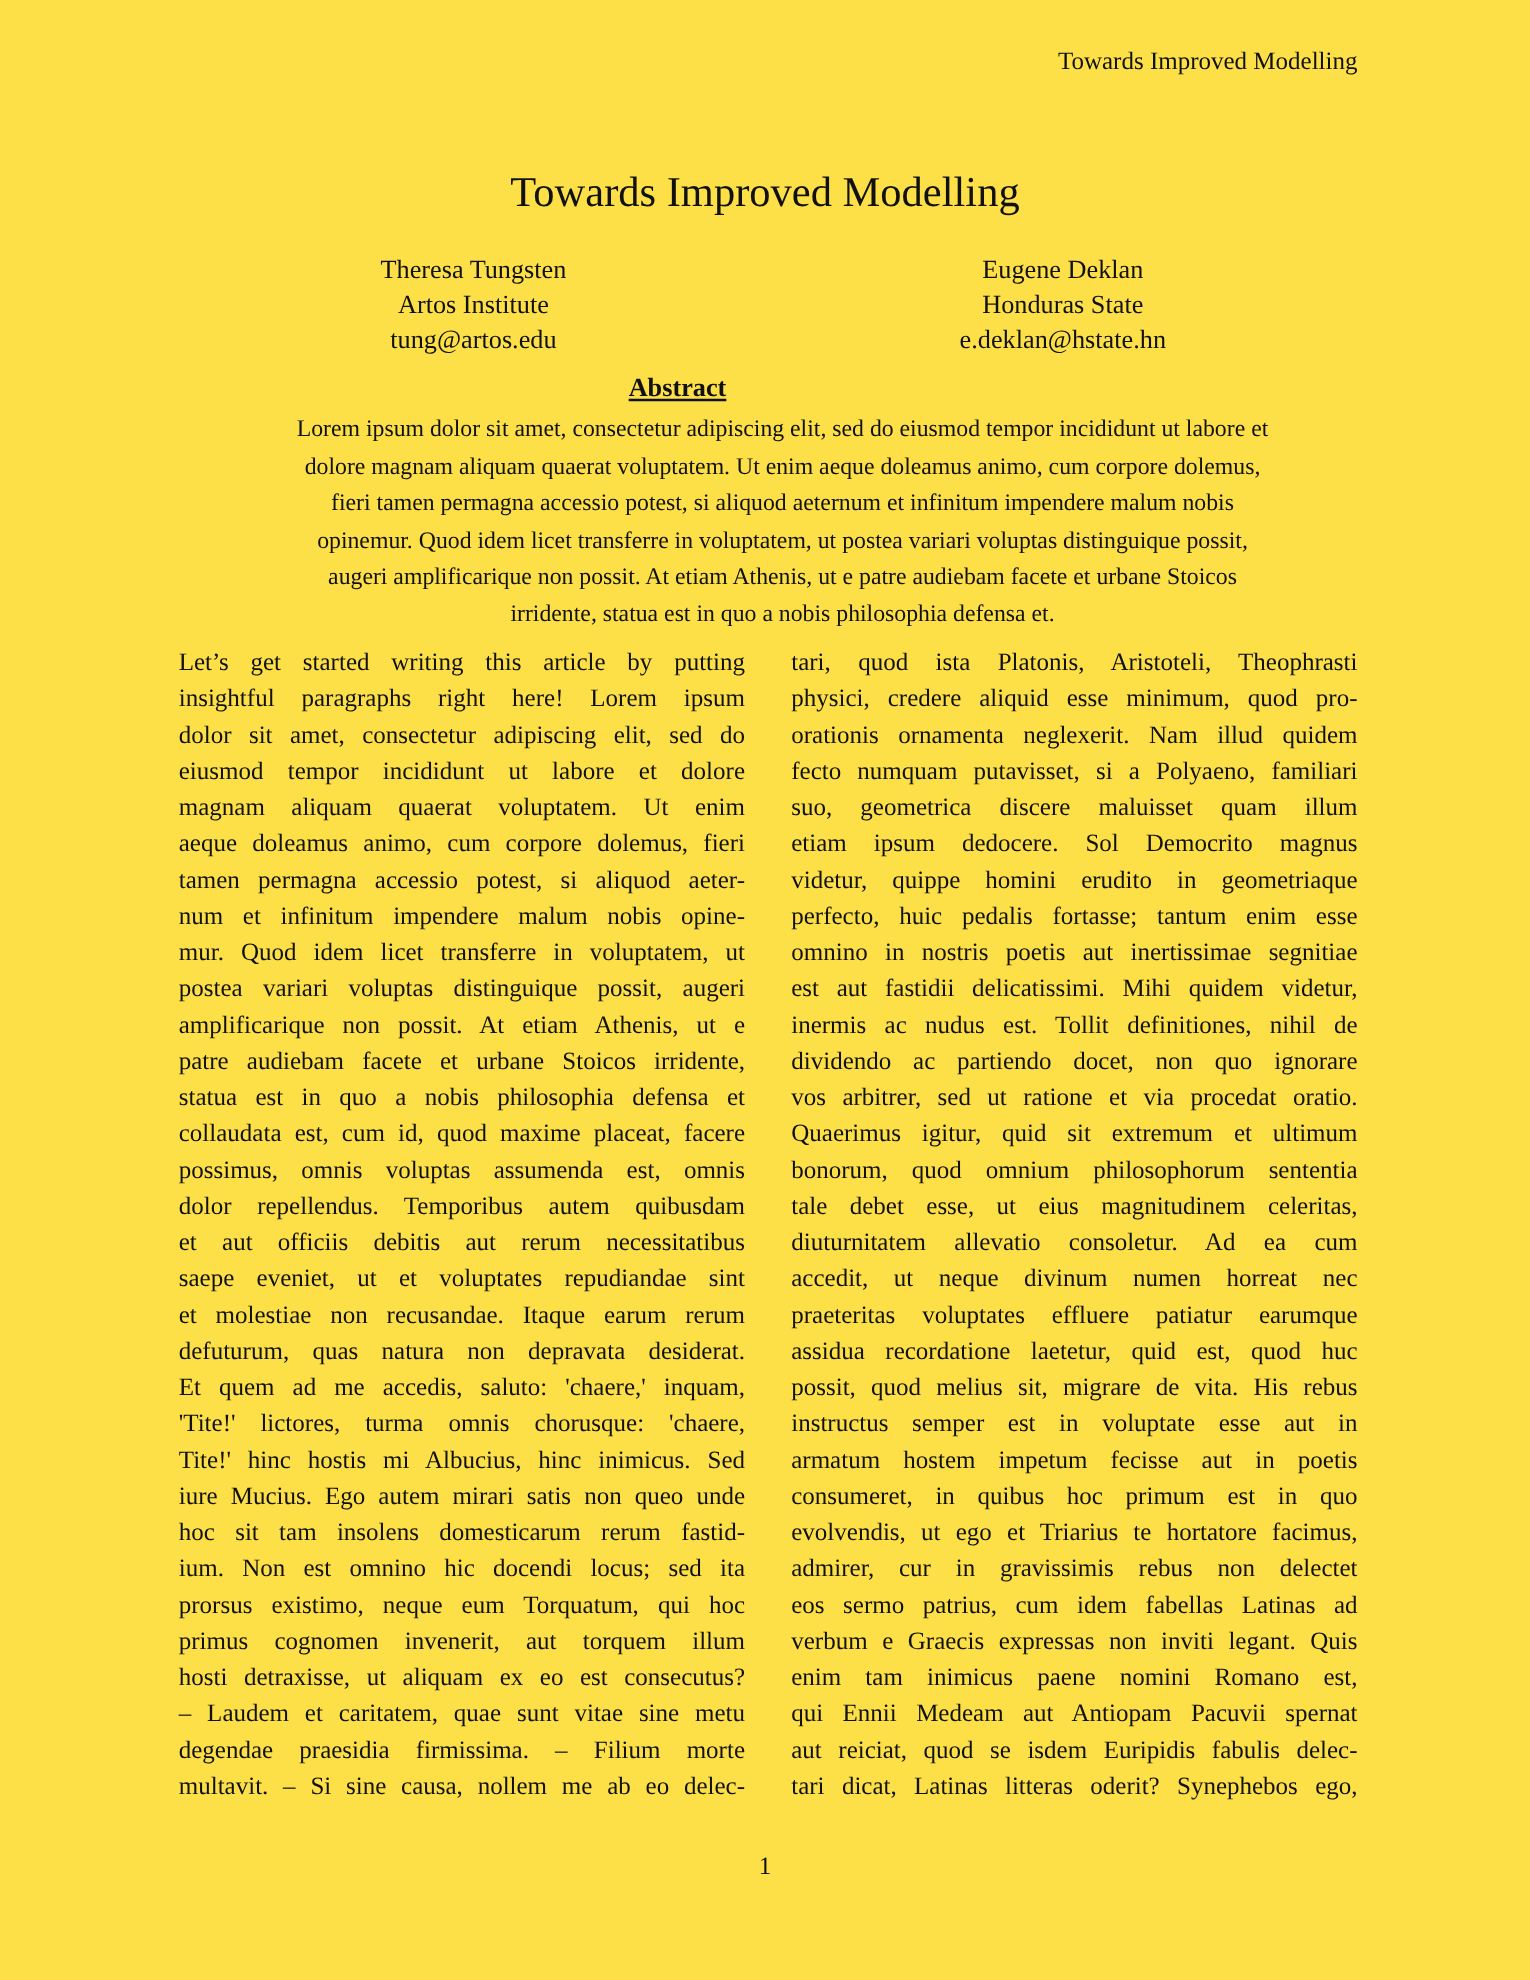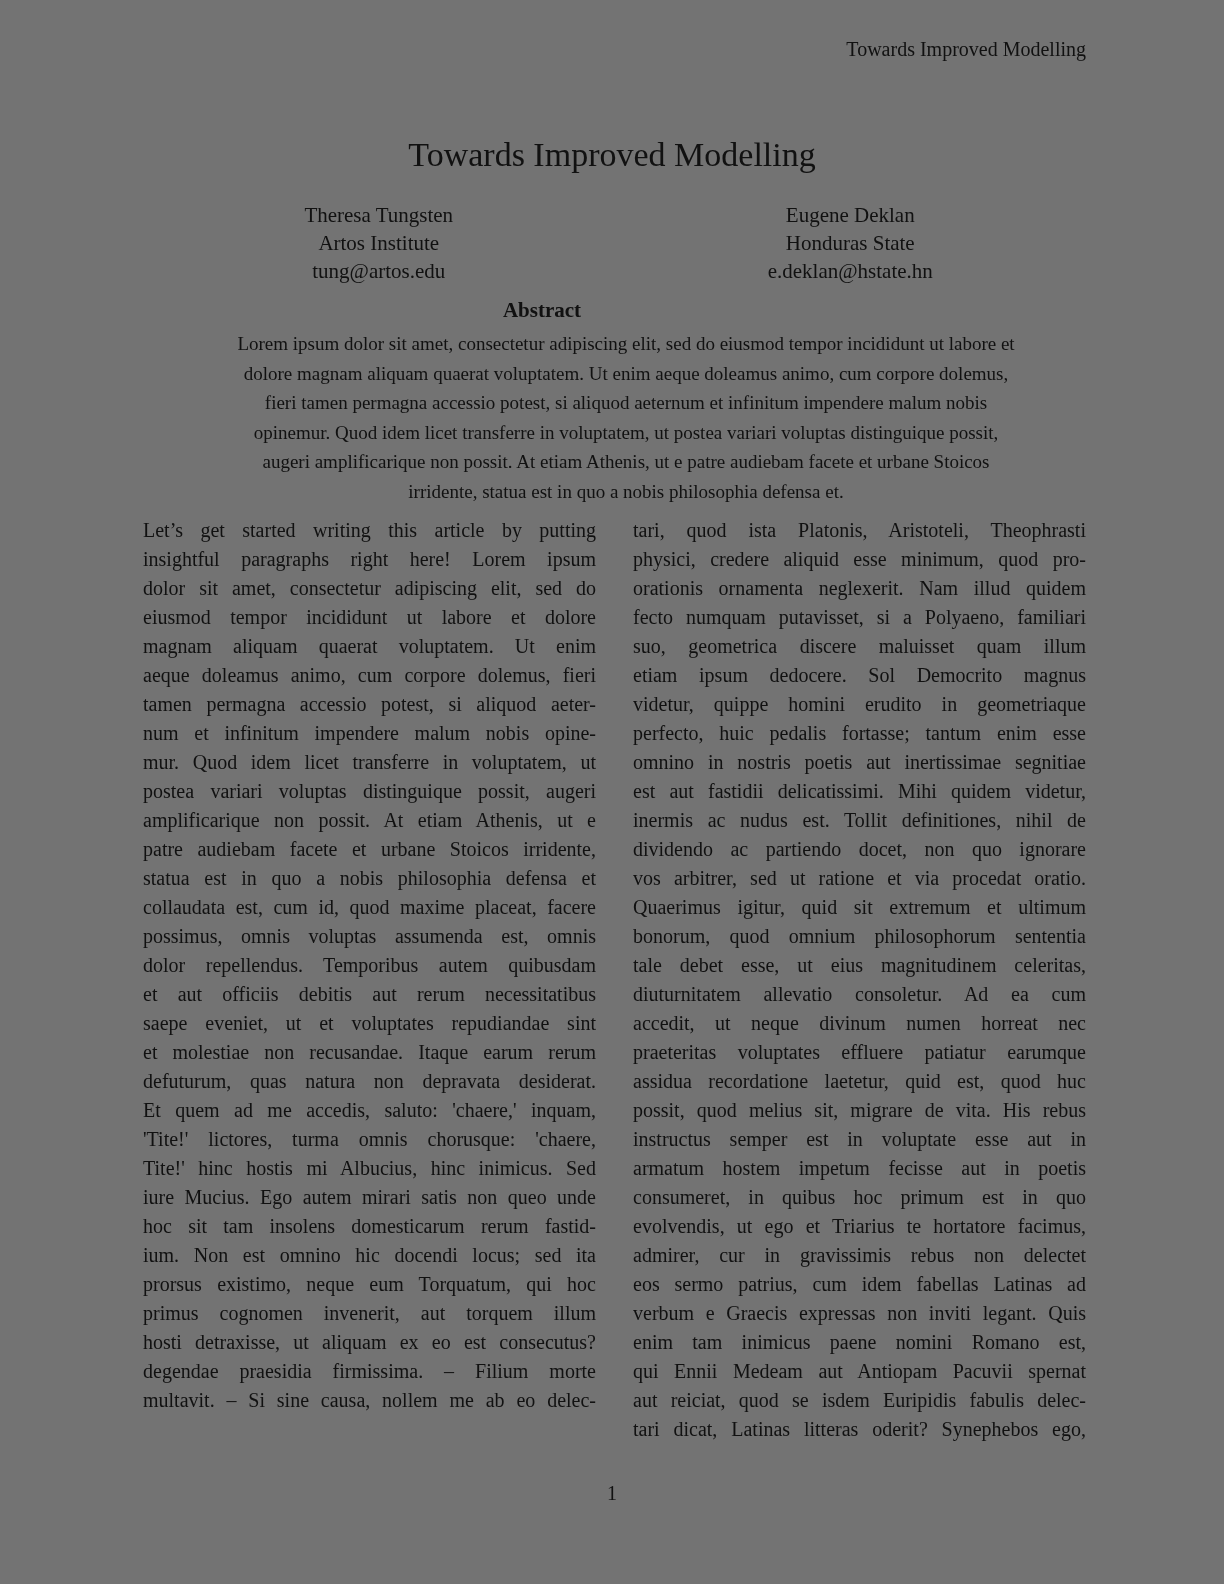--- a/index.html
+++ b/index.html
@@ -1,20 +1,20 @@
 <!DOCTYPE html>
 <html><head>
 <meta charset="utf-8">
 <style>
   html, body { margin: 0; padding: 0; background: #e8e8e8; }
   .page {
     position: relative;
     width: 1224px;
     height: 1584px;
-    background: #737373;
+    background: #fde047;
     margin: 0 auto;
     font-family: "Liberation Serif", "DejaVu Serif", serif;
     color: #111111;
     overflow: hidden;
   }
   .running-head {
     position: absolute;
     top: 37px;
     left: 143px;
     width: 943px;
@@ -50,20 +50,21 @@
   .abstract-heading {
     position: absolute;
     top: 297px;
     left: 0;
     width: 1084px;
     text-align: center;
     font-size: 21px;
     font-weight: bold;
     line-height: 26px;
     margin: 0;
+    text-decoration: underline;
   }
   .abstract {
     position: absolute;
     top: 329px;
     left: 156px;
     width: 940px;
   }
   .abstract-line {
     text-align: center;
     font-size: 19px;
@@ -154,20 +155,21 @@
         <div class="body-line">defuturum, quas natura non depravata desiderat.</div>
         <div class="body-line">Et quem ad me accedis, saluto: 'chaere,' inquam,</div>
         <div class="body-line">'Tite!' lictores, turma omnis chorusque: 'chaere,</div>
         <div class="body-line">Tite!' hinc hostis mi Albucius, hinc inimicus. Sed</div>
         <div class="body-line">iure Mucius. Ego autem mirari satis non queo unde</div>
         <div class="body-line">hoc sit tam insolens domesticarum rerum fastid-</div>
         <div class="body-line">ium. Non est omnino hic docendi locus; sed ita</div>
         <div class="body-line">prorsus existimo, neque eum Torquatum, qui hoc</div>
         <div class="body-line">primus cognomen invenerit, aut torquem illum</div>
         <div class="body-line">hosti detraxisse, ut aliquam ex eo est consecutus?</div>
+        <div class="body-line">– Laudem et caritatem, quae sunt vitae sine metu</div>
         <div class="body-line">degendae praesidia firmissima. – Filium morte</div>
         <div class="body-line">multavit. – Si sine causa, nollem me ab eo delec-</div>
       </div>
     <div class="column">
         <div class="body-line">tari, quod ista Platonis, Aristoteli, Theophrasti</div>
         <div class="body-line">physici, credere aliquid esse minimum, quod pro-</div>
         <div class="body-line">orationis ornamenta neglexerit. Nam illud quidem</div>
         <div class="body-line">fecto numquam putavisset, si a Polyaeno, familiari</div>
         <div class="body-line">suo, geometrica discere maluisset quam illum</div>
         <div class="body-line">etiam ipsum dedocere. Sol Democrito magnus</div>

